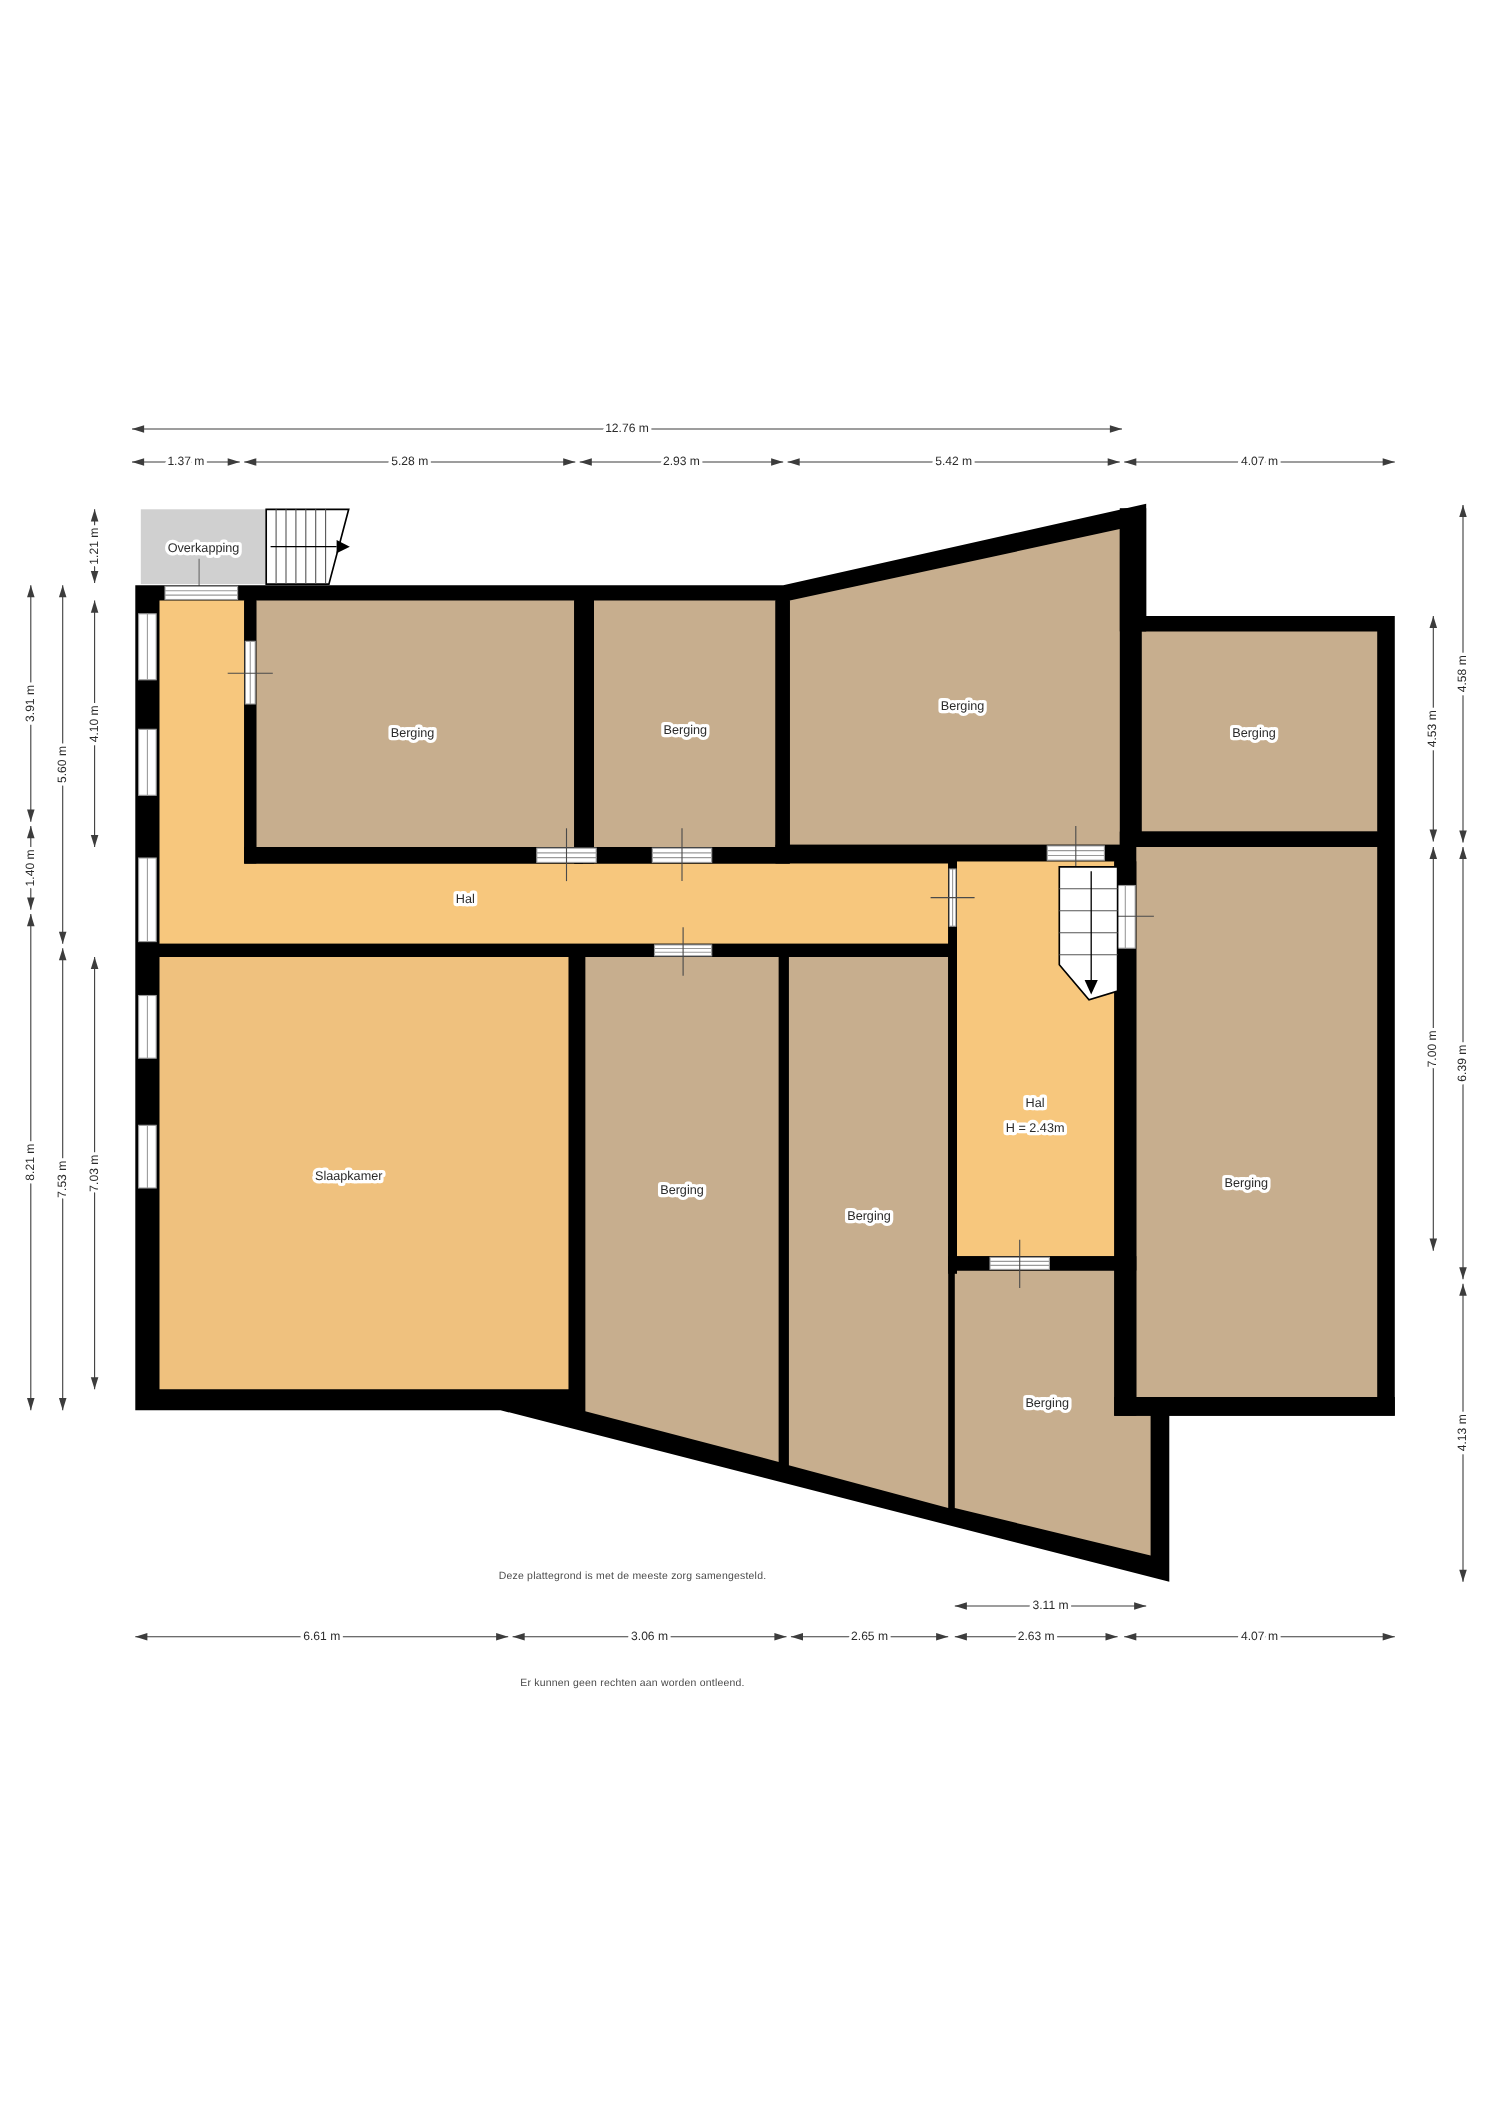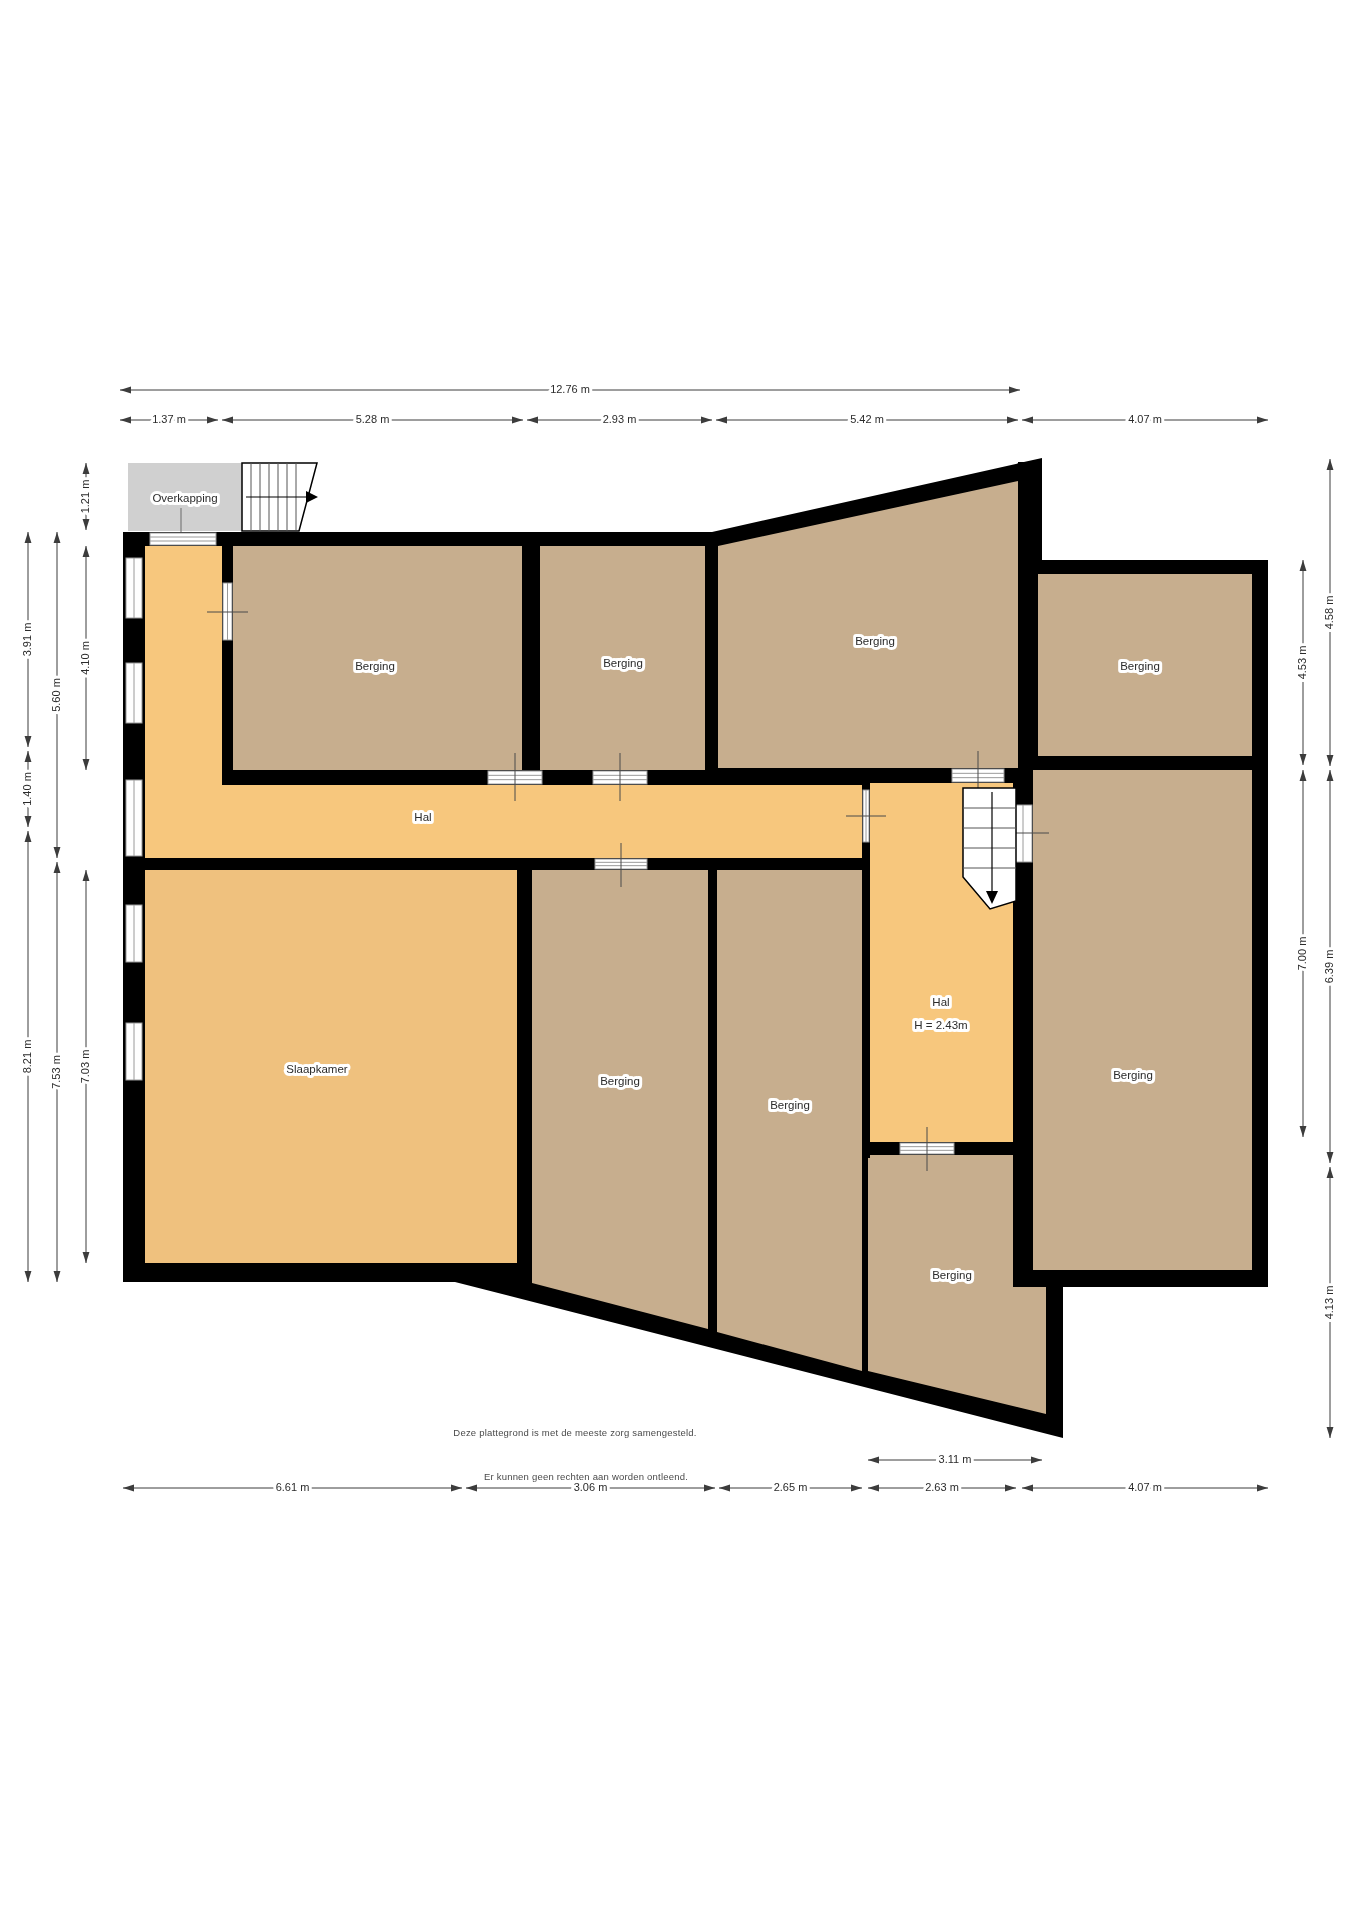--- a/index.html
+++ b/index.html
@@ -209,14 +209,14 @@
       <line x1="1330" y1="770" x2="1330" y2="1163" stroke="#3c3c3c" stroke-width="1"></line>
       <polygon points="1330,770 1326.5625,781 1333.4375,781" fill="#3c3c3c"></polygon>
       <polygon points="1330,1163 1326.5625,1152 1333.4375,1152" fill="#3c3c3c"></polygon>
       <text x="1330" y="966.5" font-size="11" fill="#2b2b2b" text-anchor="middle" dominant-baseline="middle" font-family="&quot;Liberation Sans&quot;, sans-serif" paint-order="stroke" stroke="#ffffff" stroke-width="6" stroke-linejoin="round" transform="rotate(-90 1330 966.5)">6.39 m</text>
       <line x1="1330" y1="1167" x2="1330" y2="1438" stroke="#3c3c3c" stroke-width="1"></line>
       <polygon points="1330,1167 1326.5625,1178 1333.4375,1178" fill="#3c3c3c"></polygon>
       <polygon points="1330,1438 1326.5625,1427 1333.4375,1427" fill="#3c3c3c"></polygon>
       <text x="1330" y="1302.5" font-size="11" fill="#2b2b2b" text-anchor="middle" dominant-baseline="middle" font-family="&quot;Liberation Sans&quot;, sans-serif" paint-order="stroke" stroke="#ffffff" stroke-width="6" stroke-linejoin="round" transform="rotate(-90 1330 1302.5)">4.13 m</text>
     </svg>
   <div class="footer-line" style="top:1427px;">Deze plattegrond is met de meeste zorg samengesteld.</div>
-  <div class="footer-line" style="top:1471px;padding-left:11px;">Er kunnen geen rechten aan worden ontleend.</div>
+  <div class="footer-line" style="top:1525px;">Er kunnen geen rechten aan worden ontleend.</div>
 </div>
 
 </body></html>

